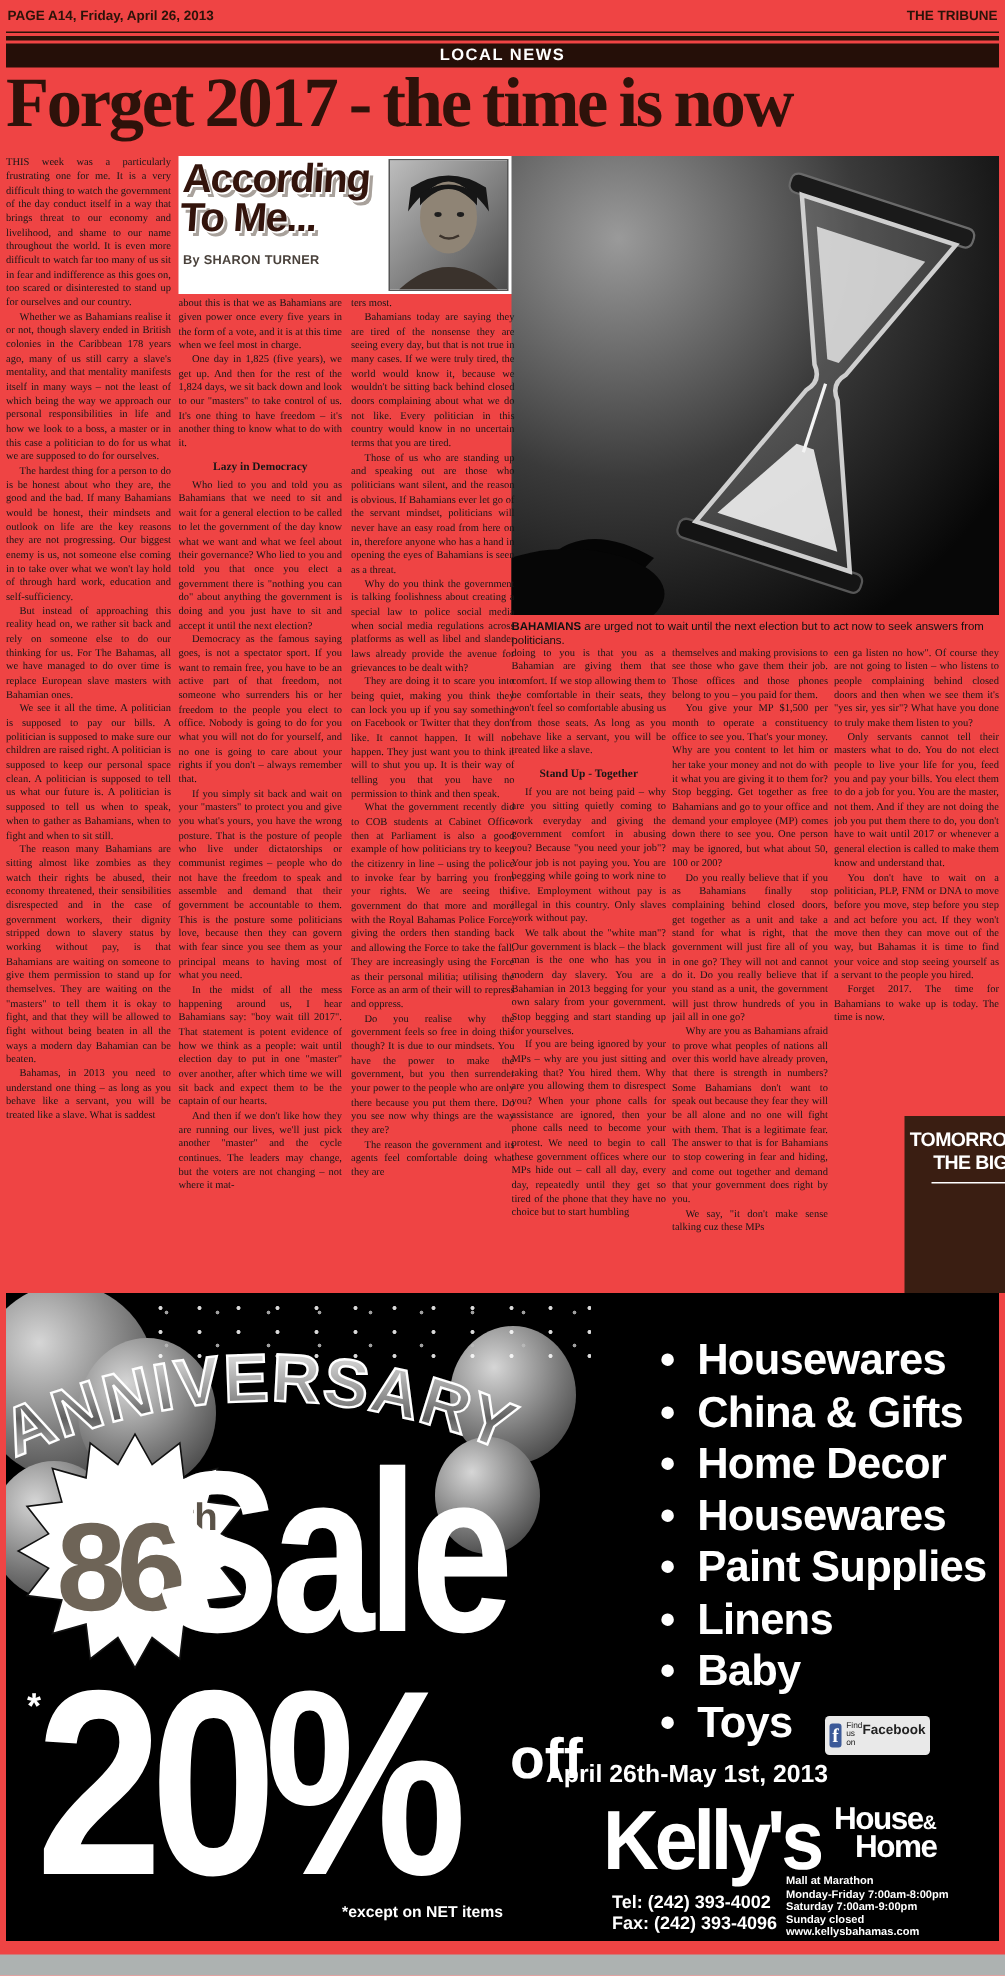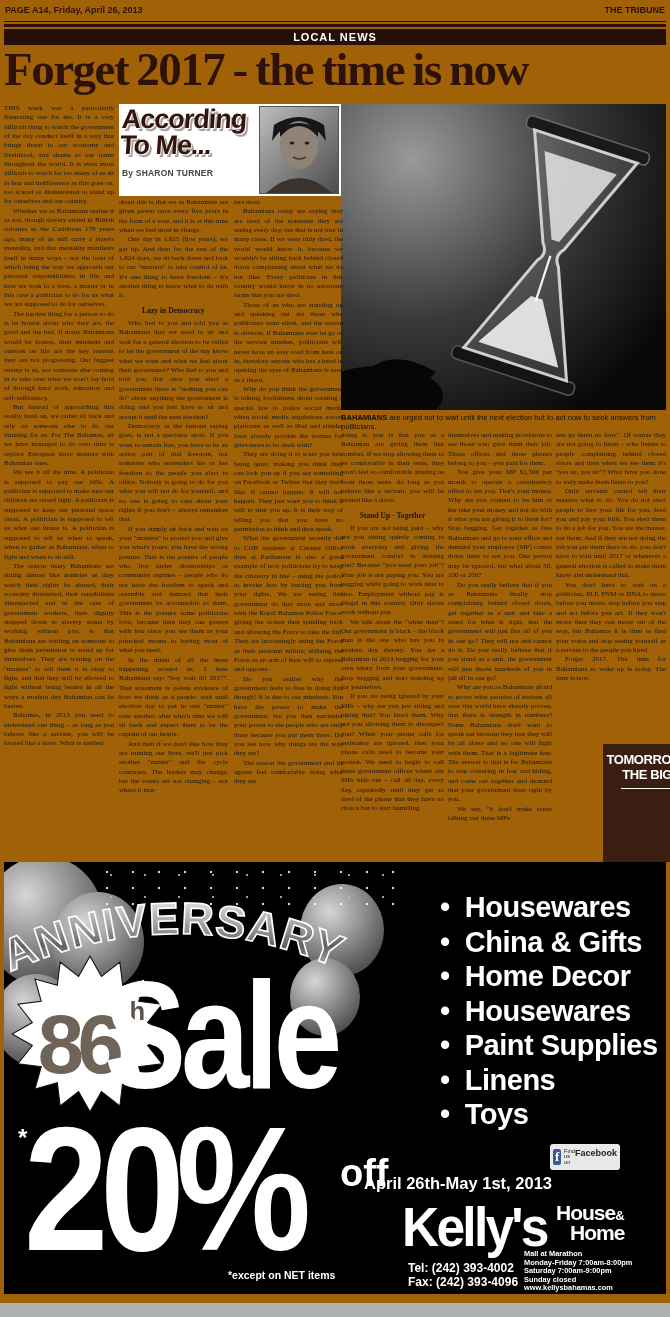--- a/index.html
+++ b/index.html
@@ -1,16 +1,16 @@
 <!DOCTYPE html>
 <html><head>
 <meta charset="utf-8">
 <style>
   html,body{margin:0;padding:0;background:#e8e8e4;}
-  .page{position:relative;width:670px;height:1317px;background:#a16207;overflow:hidden;
+  .page{position:relative;width:670px;height:1317px;background:#ef4444;overflow:hidden;
         font-family:"Liberation Serif",serif;color:#111;}
   
   .masthead{position:absolute;top:5px;left:5px;right:5px;display:flex;justify-content:space-between;
             font-family:"Liberation Sans",sans-serif;font-size:9px;font-weight:bold;color:#2b1309;}
   .rules{position:absolute;top:21px;left:4px;right:4px;height:2px;
          border-top:1px solid #2b1309;border-bottom:3px solid #2b1309;}
   .banner{position:absolute;top:29px;left:4px;right:4px;height:16px;background:#250f08;color:#fff;
           font-family:"Liberation Sans",sans-serif;font-weight:bold;font-size:11px;line-height:16px;
           text-align:center;letter-spacing:1px;}
   .headline{position:absolute;top:42px;left:4px;width:664px;font-weight:bold;font-size:47px;
@@ -236,20 +236,21 @@
     <div class="off">off</div>
     <div class="except">*except on NET items</div>
 
     <div class="bullets">
         <div class="ad-bullet">Housewares</div>
         <div class="ad-bullet">China &amp; Gifts</div>
         <div class="ad-bullet">Home Decor</div>
         <div class="ad-bullet">Housewares</div>
         <div class="ad-bullet">Paint Supplies</div>
         <div class="ad-bullet">Linens</div>
+        <div class="ad-bullet">Baby</div>
         <div class="ad-bullet">Toys</div>
       </div>
 
     <div class="fb">
       <div class="fb-f">f</div>
       <div class="fb-txt">
         <span class="fb-line1">Find us on</span>
         <span class="fb-line2">Facebook</span>
       </div>
     </div>

